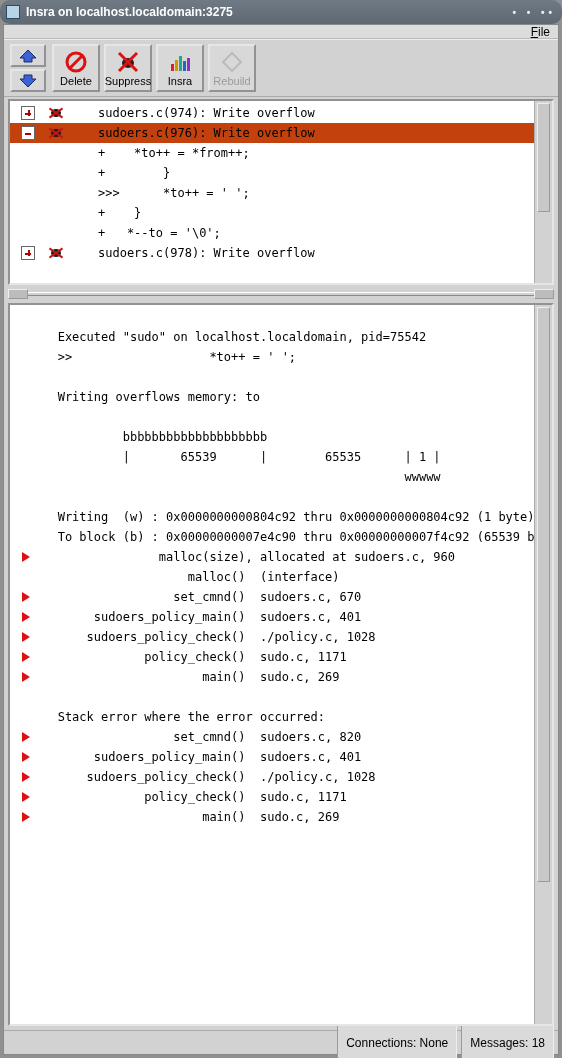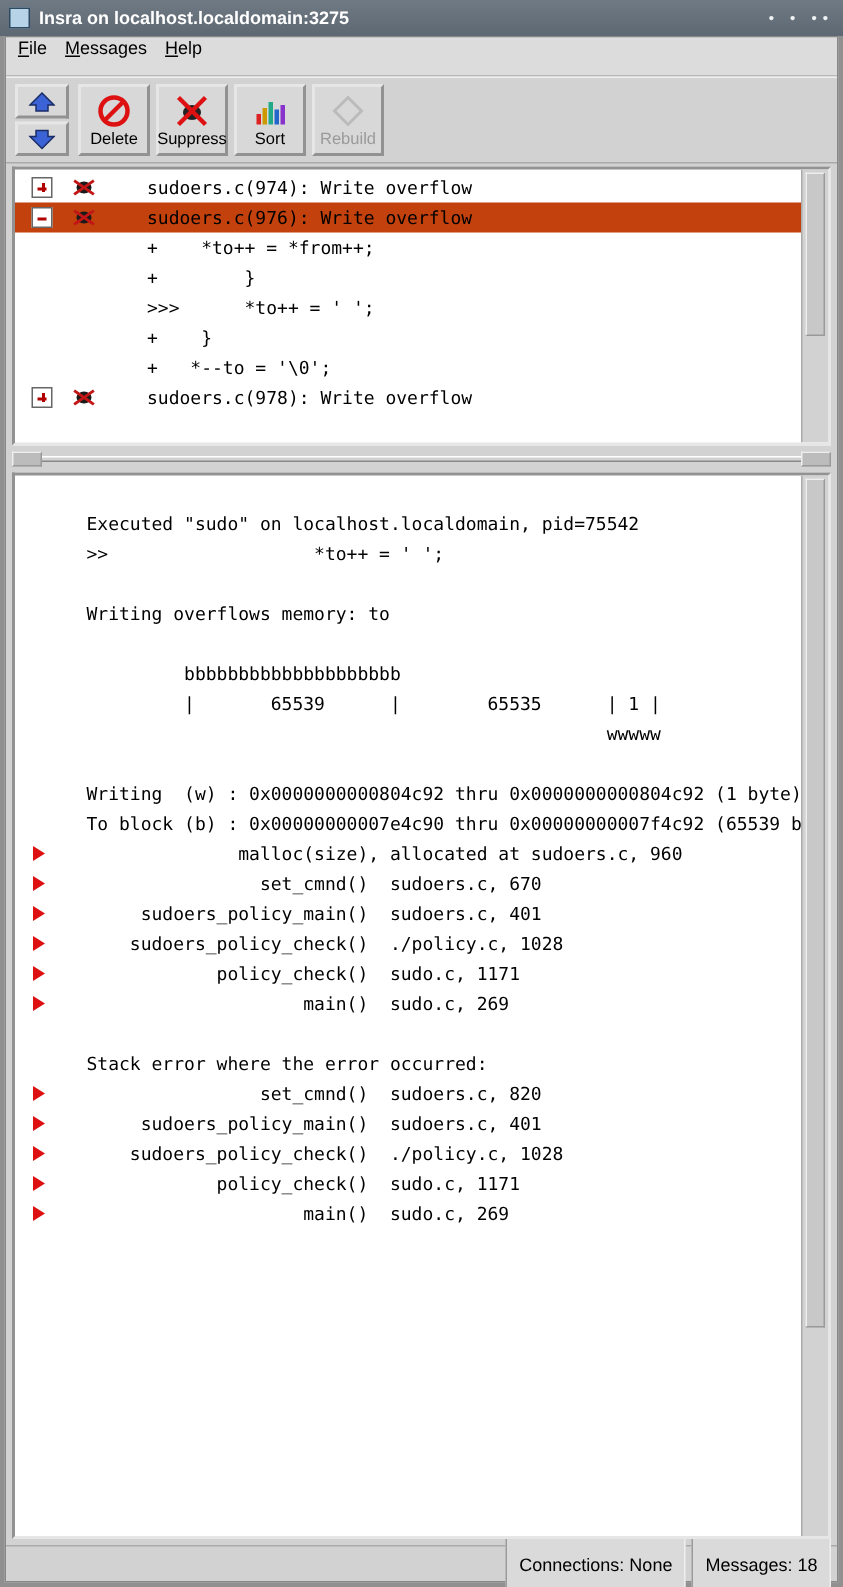--- a/index.html
+++ b/index.html
@@ -13,45 +13,47 @@
     overflow: hidden;
   }
   .titlebar {
     height: 24px;
     background: linear-gradient(#6f7a85, #5d6873);
     display: flex;
     align-items: center;
     padding: 0 6px;
     color: #fff;
     font-weight: bold;
+    border-radius: 10px;
   }
   .titlebar .win-icon {
     width: 14px; height: 14px;
     background: #b7d3e8;
     border: 1px solid #2e4a63;
     margin-right: 6px;
   }
   .titlebar .spacer { flex: 1; }
   .titlebar .dots { letter-spacing: 4px; font-size: 10px; opacity:.9;}
   .chrome {
     position: absolute;
     top: 24px; left: 3px; right: 3px; bottom: 3px;
     background: #d2d2d2;
     border: 1px solid #888;
     display: flex;
     flex-direction: column;
   }
   .menubar {
-    height: 26px;
+    height: 14px;
     background: #dcdcdc;
     display: flex;
-    align-items: flex-start;
+    align-items: flex-end;
     gap: 12px;
     padding: 0 8px;
     border-bottom: 1px solid #b8b8b8;
+    flex-direction: column;
   }
   .menubar span { cursor: default; }
   .menubar span u { text-decoration: underline; }
   .toolbar {
     height: 58px;
     background: #d2d2d2;
     display: flex;
     align-items: flex-start;
     padding: 4px 6px;
     gap: 4px;
@@ -244,21 +246,21 @@
       <span class="lbl">Suppress</span>
     </div>
     <div class="btn">
       <svg width="24" height="24" viewBox="0 0 24 24">
         <rect x="3" y="14" width="3" height="7" fill="#d22"></rect>
           <rect x="7" y="10" width="3" height="11" fill="#c90"></rect>
           <rect x="11" y="6" width="3" height="15" fill="#2a8"></rect>
           <rect x="15" y="11" width="3" height="10" fill="#26c"></rect>
           <rect x="19" y="8" width="3" height="13" fill="#83c"></rect>
       </svg>
-      <span class="lbl">Sort</span>
+      <span class="lbl">Insra</span>
     </div>
     <div class="btn disabled">
       <svg width="24" height="24" viewBox="0 0 24 24">
           <polygon points="12,3 21,12 12,21 3,12" fill="none" stroke="#bbb" stroke-width="2"></polygon>
         </svg>
       <span class="lbl">Rebuild</span>
     </div>
   </div>
 
   <div class="panes">
@@ -272,21 +274,21 @@
 
     <div class="splitter">
       <div class="grip"></div>
         <div class="bar"></div>
         <div class="grip"></div>
     </div>
 
     <div class="panel bottom">
       <div class="panel-inner" id="detail-list"><div class="bigrow"><div class="tri"></div><div class="bigtext"></div></div><div class="bigrow"><div class="tri"></div><div class="bigtext">   Executed "sudo" on localhost.localdomain, pid=75542</div></div><div class="bigrow"><div class="tri"></div><div class="bigtext">   &gt;&gt;                   *to++ = ' ';</div></div><div class="bigrow"><div class="tri"></div><div class="bigtext"></div></div><div class="bigrow"><div class="tri"></div><div class="bigtext">   Writing overflows memory: to</div></div><div class="bigrow"><div class="tri"></div><div class="bigtext"></div></div><div class="bigrow"><div class="tri"></div><div class="bigtext">            bbbbbbbbbbbbbbbbbbbb</div></div><div class="bigrow"><div class="tri"></div><div class="bigtext">            |       65539      |        65535      | 1 |</div></div><div class="bigrow"><div class="tri"></div><div class="bigtext">                                                   wwwww</div></div><div class="bigrow"><div class="tri"></div><div class="bigtext"></div></div><div class="bigrow"><div class="tri"></div><div class="bigtext">   Writing  (w) : 0x0000000000804c92 thru 0x0000000000804c92 (1 byte)</div></div><div class="bigrow"><div class="tri"></div><div class="bigtext">   To block (b) : 0x00000000007e4c90 thru 0x00000000007f4c92 (65539 bytes)</div></div><div class="bigrow"><div class="tri"><svg width="10" height="12" viewBox="0 0 10 12">
                 <polygon points="1,1 9,6 1,11" fill="#d11"></polygon>
-              </svg></div><div class="bigtext">                 malloc(size), allocated at sudoers.c, 960</div></div><div class="bigrow"><div class="tri"><svg width="10" height="12" viewBox="0 0 10 12">
+              </svg></div><div class="bigtext">                 malloc(size), allocated at sudoers.c, 960</div></div><div class="bigrow"><div class="tri"></div><div class="bigtext">                     malloc()  (interface)</div></div><div class="bigrow"><div class="tri"><svg width="10" height="12" viewBox="0 0 10 12">
                 <polygon points="1,1 9,6 1,11" fill="#d11"></polygon>
               </svg></div><div class="bigtext">                   set_cmnd()  sudoers.c, 670</div></div><div class="bigrow"><div class="tri"><svg width="10" height="12" viewBox="0 0 10 12">
                 <polygon points="1,1 9,6 1,11" fill="#d11"></polygon>
               </svg></div><div class="bigtext">        sudoers_policy_main()  sudoers.c, 401</div></div><div class="bigrow"><div class="tri"><svg width="10" height="12" viewBox="0 0 10 12">
                 <polygon points="1,1 9,6 1,11" fill="#d11"></polygon>
               </svg></div><div class="bigtext">       sudoers_policy_check()  ./policy.c, 1028</div></div><div class="bigrow"><div class="tri"><svg width="10" height="12" viewBox="0 0 10 12">
                 <polygon points="1,1 9,6 1,11" fill="#d11"></polygon>
               </svg></div><div class="bigtext">               policy_check()  sudo.c, 1171</div></div><div class="bigrow"><div class="tri"><svg width="10" height="12" viewBox="0 0 10 12">
                 <polygon points="1,1 9,6 1,11" fill="#d11"></polygon>
               </svg></div><div class="bigtext">                       main()  sudo.c, 269</div></div><div class="bigrow"><div class="tri"></div><div class="bigtext"></div></div><div class="bigrow"><div class="tri"></div><div class="bigtext">   Stack error where the error occurred:</div></div><div class="bigrow"><div class="tri"><svg width="10" height="12" viewBox="0 0 10 12">

